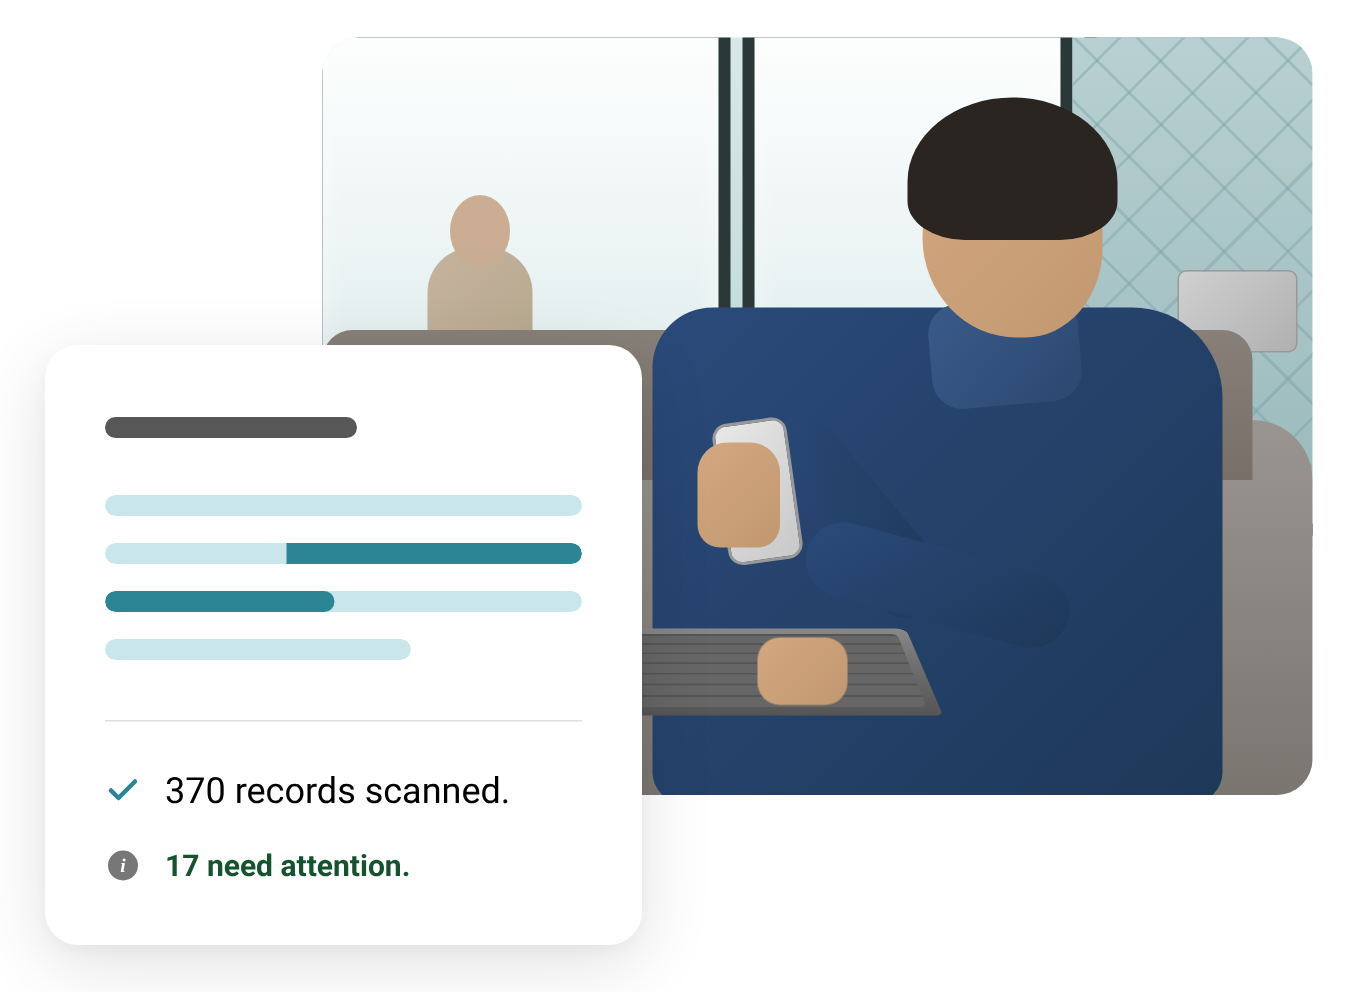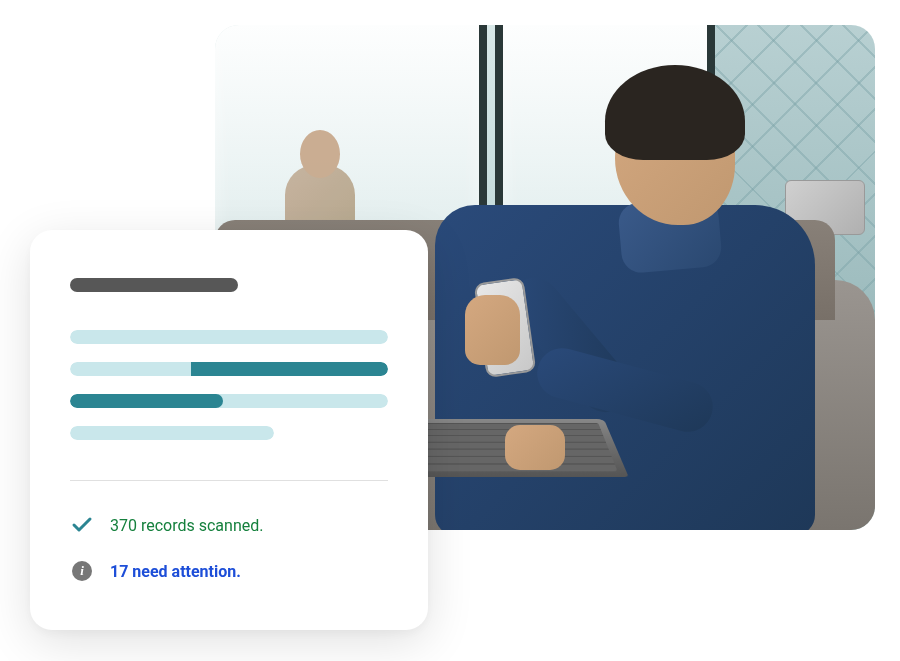--- a/index.html
+++ b/index.html
@@ -294,28 +294,28 @@
     }
     
     .status-line {
       display: flex;
       align-items: center;
       gap: 16px;
       margin-bottom: 24px;
     }
     
     .status-text {
-      font-size: 16px;
-      color: #15803d;
+      font-size: 24px;
+      color: #000000;
       font-weight: 400;
     }
     
     .status-text-bold {
-      font-size: 16px;
-      color: #1d4ed8;
+      font-size: 20px;
+      color: #14532d;
       font-weight: 700;
     }
     
     .check-icon {
       width: 24px;
       height: 24px;
       flex-shrink: 0;
     }
     
     .info-icon {

